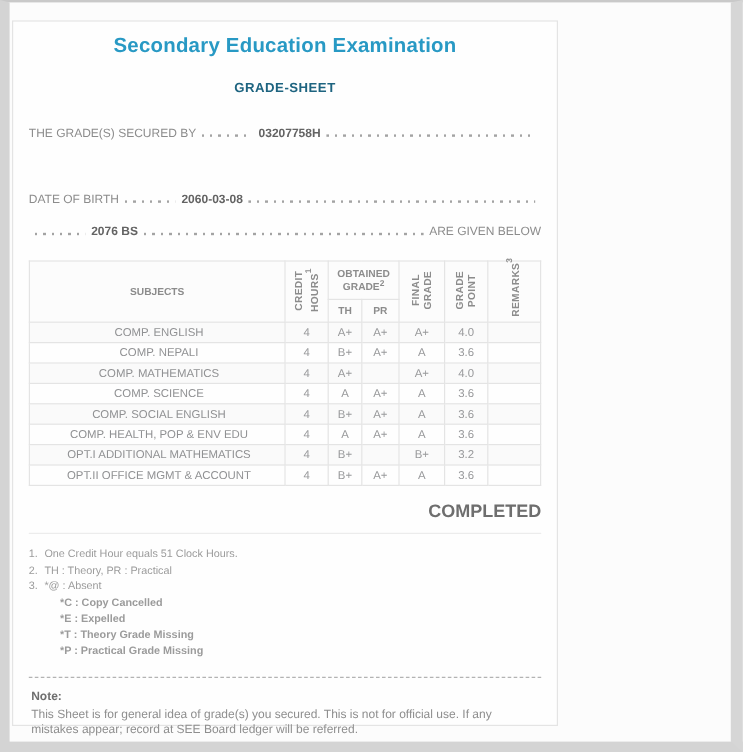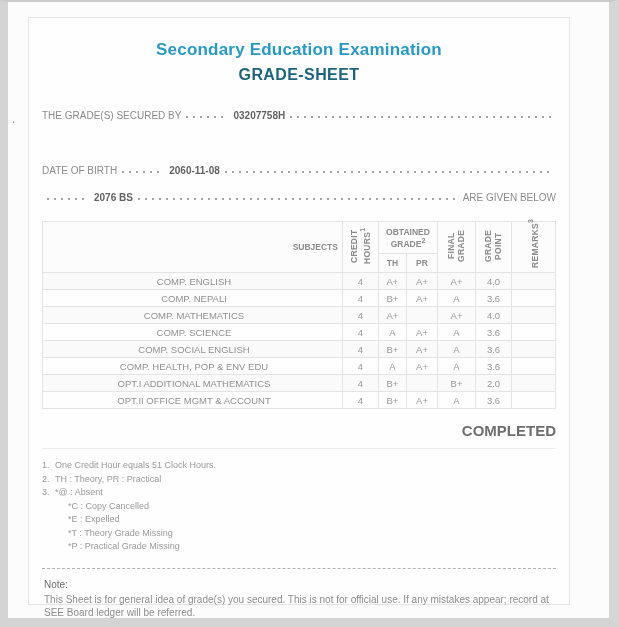--- a/index.html
+++ b/index.html
@@ -13,38 +13,38 @@
     width: 619px; height: 627px;
     border-top: 2px solid #c9c9c9;
     border-left: 8px solid #d4d4d4;
     border-right: 10px solid #d6d6d6;
     border-bottom: 9px solid #d4d4d4;
     background: #fcfcfc;
     overflow: hidden;
   }
   .card {
     position: absolute;
-    left: 20px; top: 15px;
-    width: 542px; height: 588px;
+    left: 2px; top: 15px;
+    width: 455px; height: 588px;
     background: #fefefe;
     border: 1px solid #e4e4e4;
-    padding: 12px 13px;
+    padding: 0 13px;
   }
   .title {
     margin-top: 10px;
     text-align: center;
     font-size: 17px;
     font-weight: 700;
     color: #2899c4;
     letter-spacing: 0.2px;
   }
   .subtitle {
-    margin-top: 6px;
+    margin-top: 20px;
     text-align: center;
-    font-size: 16px;
+    font-size: 11px;
     font-weight: 700;
     color: #1e6480;
     letter-spacing: 0.4px;
   }
   .dotline {
     display: flex;
     align-items: baseline;
     font-size: 10px;
     color: #8c8c8c;
     white-space: nowrap;
@@ -80,21 +80,21 @@
     font-size: 9.5px;
     font-weight: 400;
     padding: 2px 4px;
   }
   table.grades thead th {
     background: #fcfcfc;
     color: #8c8c8c;
     font-weight: 700;
     font-size: 8.5px;
   }
-  th.subjects-h { text-align: right; padding-left: 7px; font-size: 9.5px; vertical-align: middle; }
+  th.subjects-h { text-align: center; padding-left: 7px; font-size: 9.5px; vertical-align: middle; }
   th.rot { vertical-align: middle; text-align: center; padding: 2px 0; }
   .vert {
     display: inline-block;
     writing-mode: vertical-rl;
     transform: rotate(180deg);
     height: 44px;
     line-height: 1.2;
     white-space: normal;
     letter-spacing: 0.3px;
   }
@@ -115,24 +115,24 @@
     margin-top: 13px;
     text-align: right;
     font-size: 15px;
     font-weight: 700;
     color: #6e6e6e;
   }
   .sep-solid { margin-top: 9px; border-top: 1px solid #ececec; }
   .footnotes { margin-top: 10px; font-size: 9px; color: #9b9b9b; line-height: 1.5; }
   .fn { display: flex; }
   .fn-num { display: inline-block; width: 13px; flex: 0 0 13px; }
-  .fn.indent { margin-left: 13px; }
+  .fn.indent { margin-left: 13px; font-weight: bold; }
   .sep-dashed { margin-top: 14px; border-top: 1px dashed #b3b3b3; }
   .note-block { margin-top: 10px; padding: 0 2px; }
-  .note-label { font-size: 10px; font-weight: 400; color: #6f6f6f; }
+  .note-label { font-size: 10px; font-weight: 700; color: #6f6f6f; }
   .note-text { margin-top: 3px; font-size: 10px; color: #8e8e8e; line-height: 1.35; }
 </style>
 </head>
 <body>
 
 <div class="viewport">
   <span class="stray-dot">.</span>
 
   <div class="card">
 
@@ -142,21 +142,21 @@
     <div class="dotline line-a">
       <span class="lbl">THE GRADE(S) SECURED BY</span>
       <span class="dots short"></span>
       <span class="val">03207758H</span>
       <span class="dots fill"></span>
     </div>
 
     <div class="dotline line-b">
       <span class="lbl">DATE OF BIRTH</span>
       <span class="dots short"></span>
-      <span class="val">2060-11-08</span>
+      <span class="val">2060-03-08</span>
       <span class="dots fill"></span>
     </div>
 
     <div class="dotline line-c">
       <span class="dots short"></span>
       <span class="val">2076 BS</span>
       <span class="dots fill"></span>
       <span class="lbl">ARE GIVEN BELOW</span>
     </div>
 
@@ -238,21 +238,21 @@
           <td>A</td>
           <td>3.6</td>
           <td></td>
         </tr>
         <tr>
           <td class="subj">OPT.I ADDITIONAL MATHEMATICS</td>
           <td>4</td>
           <td>B+</td>
           <td></td>
           <td>B+</td>
-          <td>2.0</td>
+          <td>3.2</td>
           <td></td>
         </tr>
         <tr>
           <td class="subj">OPT.II OFFICE MGMT &amp; ACCOUNT</td>
           <td>4</td>
           <td>B+</td>
           <td>A+</td>
           <td>A</td>
           <td>3.6</td>
           <td></td>

